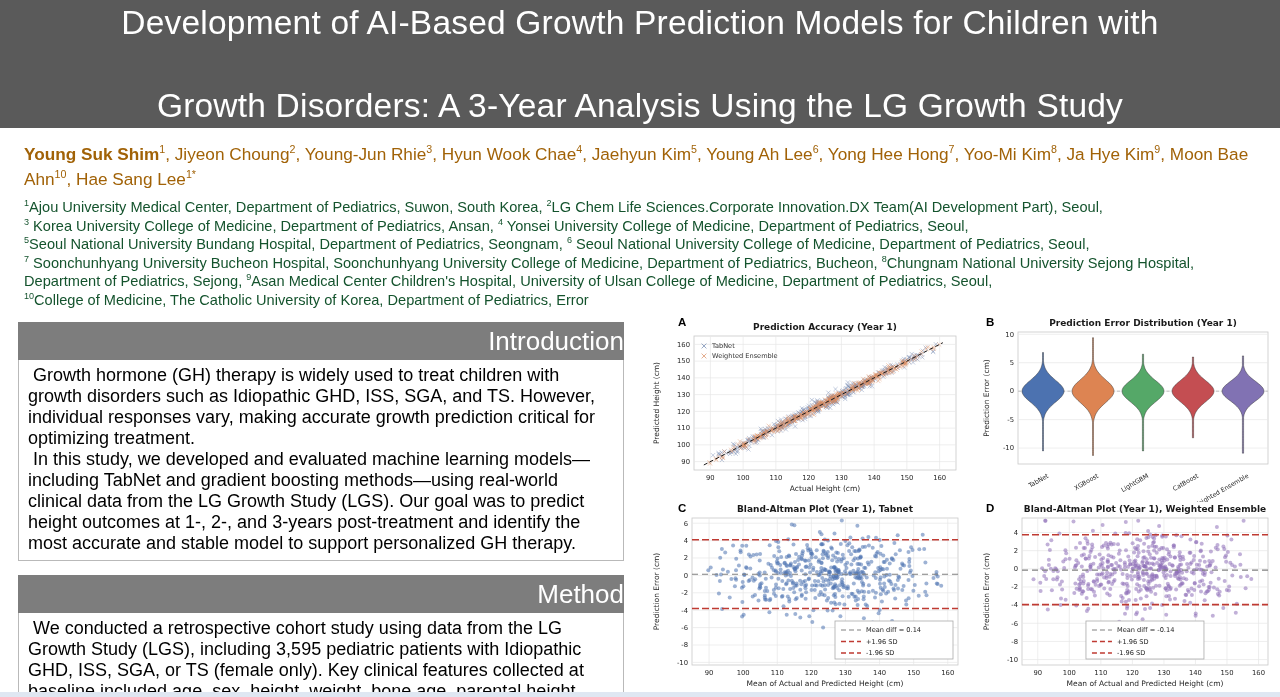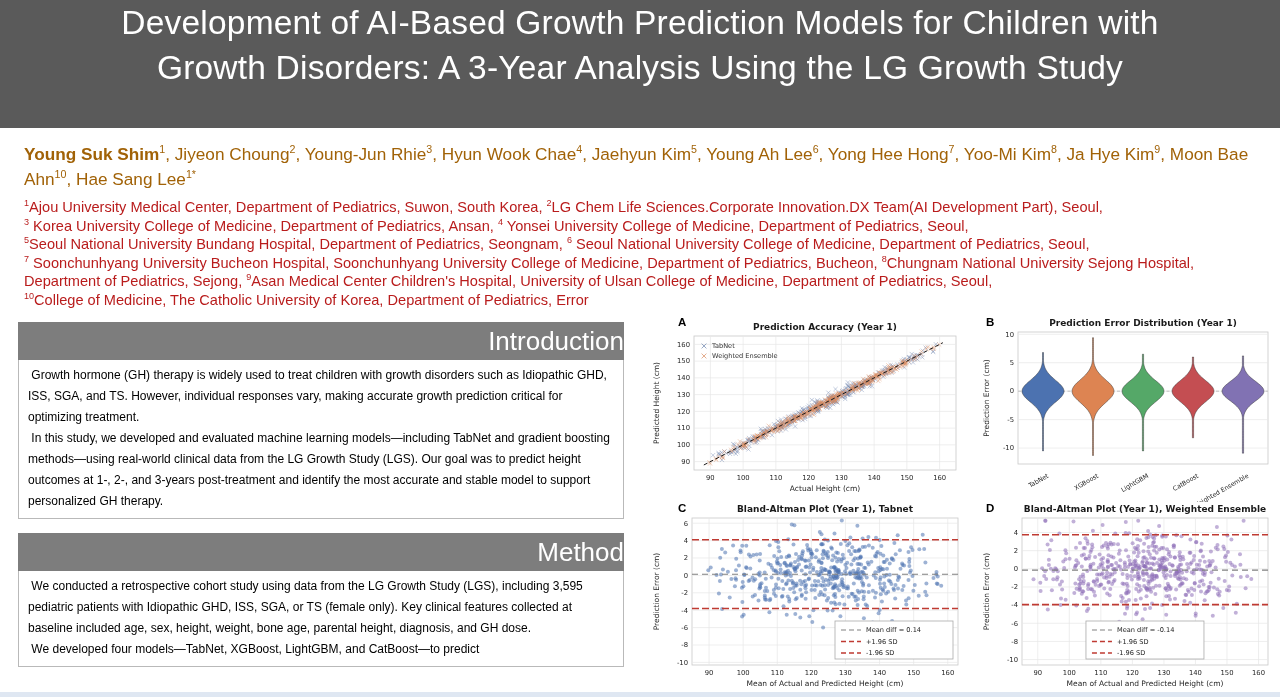--- a/index.html
+++ b/index.html
@@ -1,30 +1,30 @@
 <!DOCTYPE html>
 <html><head>
 <meta charset="utf-8">
 <style>
   html,body{margin:0;padding:0;background:#ffffff;}
   .poster{position:relative;width:1280px;height:697px;background:#ffffff;overflow:hidden;
           font-family:"Liberation Sans",sans-serif;color:#111;}
   .banner{position:absolute;left:0;top:0;width:1280px;height:128px;background:#5a5a5a;
-          display:flex;flex-direction:column;justify-content:flex-start;align-items:center;}
+          display:flex;flex-direction:column;justify-content:space-between;align-items:center;}
   .title-line{color:#ffffff;font-size:33.5px;line-height:45px;font-weight:400;letter-spacing:.2px;white-space:nowrap;}
   .authors{position:absolute;left:24px;top:142px;width:1240px;font-size:17.2px;line-height:25px;color:#a16207;}
   .authors .b{font-weight:bold;}
   sup.s{vertical-align:super;font-size:0.62em;line-height:0;}
-  .affiliations{position:absolute;left:24px;top:198px;width:1245px;font-size:14.6px;line-height:18.6px;color:#b91c1c;}
+  .affiliations{position:absolute;left:24px;top:198px;width:1245px;font-size:14.6px;line-height:18.6px;color:#14532d;}
   .left-col{position:absolute;left:18px;top:322px;width:606px;height:370px;overflow:hidden;}
   .sec-head{height:38px;background:#7d7d7d;color:#fff;display:flex;align-items:center;justify-content:flex-end;
             font-size:26px;font-weight:400;}
   .sec-head.m{margin-top:14px;padding-left:20px;}
   .sec-body{border:1px solid #b9b9b9;border-top:none;background:#fff;padding:5px 9px 6px 9px;
-            font-size:12px;line-height:21px;color:#000;}
+            font-size:18px;line-height:21px;color:#000;}
   .para{white-space:pre-wrap;}
   .charts{position:absolute;left:640px;top:313px;width:640px;height:384px;background:#fff;}
   .chart{position:absolute;}
   .chart svg{position:absolute;left:0;top:0;font-family:"DejaVu Sans",sans-serif;}
   .plabel{position:absolute;top:0;font-size:11.5px;font-weight:bold;color:#000;z-index:2;}
   .chart.ca .plabel,.chart.cc .plabel{left:30px;}
   .chart.cb .plabel,.chart.cd .plabel{left:8px;}
   .ca{left:8px;top:3px;width:318px;height:184px;}
   .cb{left:338px;top:3px;width:298px;height:186px;}
   .cc{left:8px;top:189px;width:318px;height:193px;}

